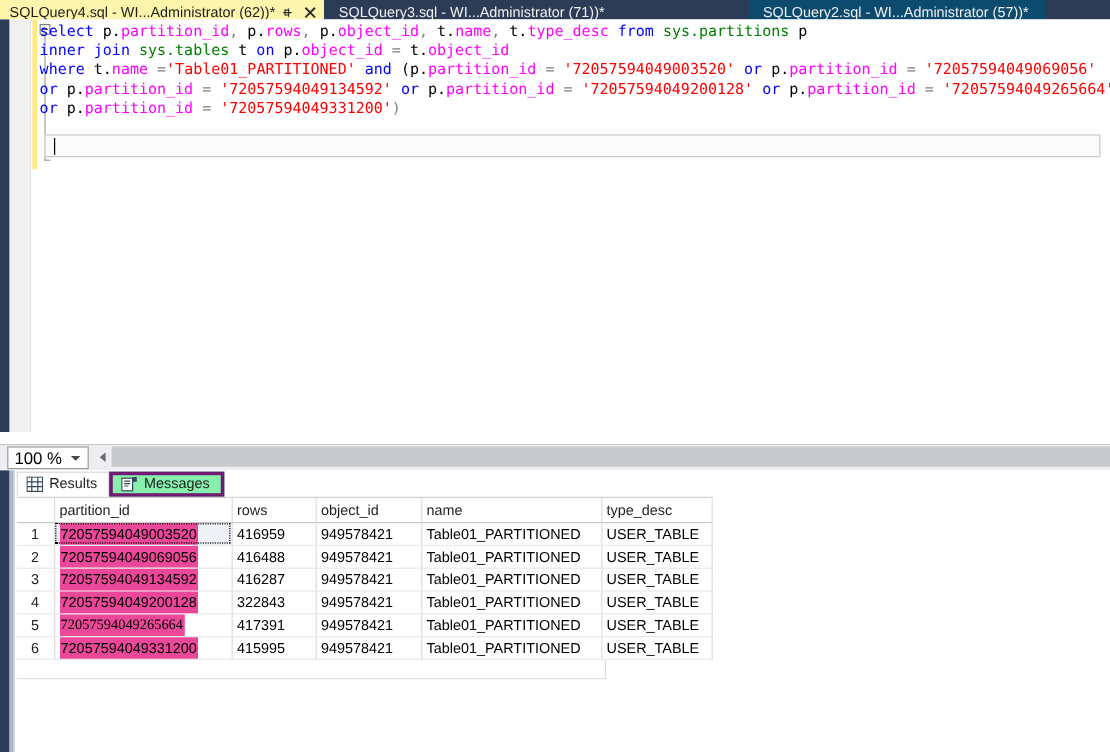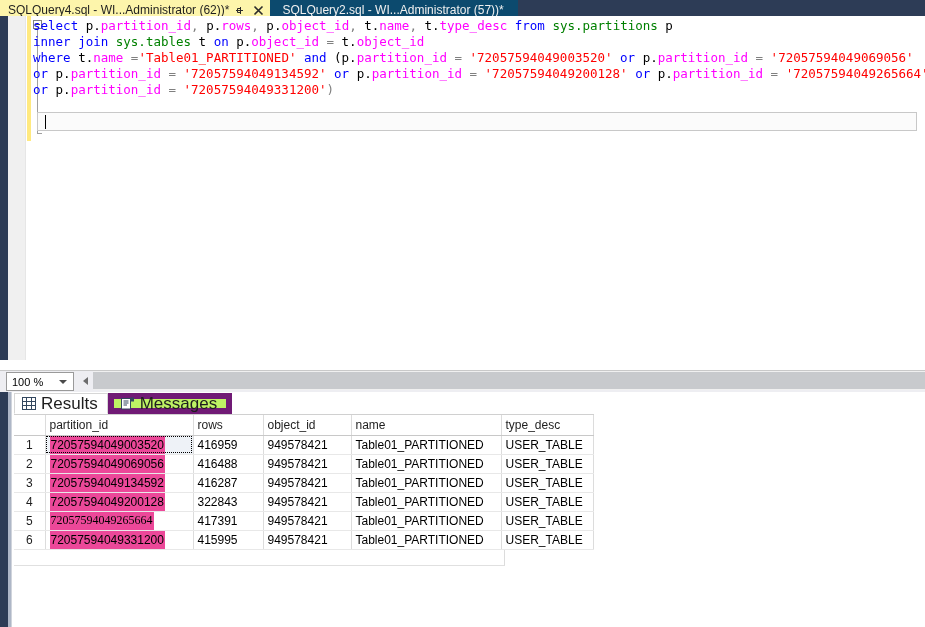--- a/index.html
+++ b/index.html
@@ -148,21 +148,21 @@
     box-sizing: border-box;
     display: flex; align-items: center;
   }
   .zoom-select {
     width: 68px; height: 19px;
     margin-left: 6px;
     background: #ffffff;
     border: 1px solid #9a9a9a;
     box-sizing: border-box;
     display: flex; align-items: center;
-    font-size: 11px;
+    font-size: 14px;
     position: relative;
   }
   .zoom-select .zv { padding-left: 5px; }
   .zoom-select .zarrow {
     position: absolute; right: 6px; top: 7px;
     width: 0; height: 0;
     border-left: 4px solid transparent;
     border-right: 4px solid transparent;
     border-top: 4px solid #4a4a4a;
   }
@@ -207,34 +207,34 @@
 
   .restabs {
     position: absolute; left: 14px; top: 0;
     height: 22px;
     display: flex; align-items: flex-end;
   }
   .restab {
     height: 21px;
     display: flex; align-items: center;
     padding: 0 9px 0 7px;
-    font-size: 17px;
+    font-size: 12px;
     color: #1e1e1e;
     box-sizing: border-box;
     border: 1px solid transparent;
     text-align: right;
   }
   .restab.active {
     background: #ffffff;
     border: 1px solid #d7d7d7;
     border-bottom-color: #ffffff;
   }
   .restab.inactive {
-    background: #bef264;
-    border: 6px solid #701a75;
+    background: #86efac;
+    border: 3px solid #701a75;
   }
   .restab .ricon { margin-right: 5px; display: flex; }
   .restab .rlabel { line-height: 21px; }
 
   
   .grid {
     position: absolute; left: 14px; top: 22px;
     border-top: 1px solid #d0d0d0;
   }
   table.rgrid {
@@ -290,20 +290,23 @@
     <span class="tab-btn">
       <svg width="11" height="11" viewBox="0 0 11 11">
         <path d="M2 5.5 H9 M6.5 2 V9 M3.5 3.5 H6.5 V7.5 H3.5 Z" stroke="#2b2b2b" stroke-width="1" fill="none"></path>
       </svg>
     </span>
     <span class="tab-btn">
       <svg width="11" height="11" viewBox="0 0 11 11">
         <path d="M1.5 1.5 L9.5 9.5 M9.5 1.5 L1.5 9.5" stroke="#2b2b2b" stroke-width="1.6" fill="none"></path>
       </svg>
     </span>
+  </div>
+  <div class="tab" style="padding-left:12px;padding-right:120px;">
+    <span class="tab-label">SQLQuery3.sql - WI...Administrator (71))*</span>
   </div>
   <div class="tab hover" style="padding-left:12px;padding-right:14px;">
     <span class="tab-label">SQLQuery2.sql - WI...Administrator (57))*</span>
   </div>
 </div>
 <div class="tabstrip-underline"></div>
 
 <div class="editor">
   <div class="editor-rail"></div>
   <div class="editor-indicator"></div>

